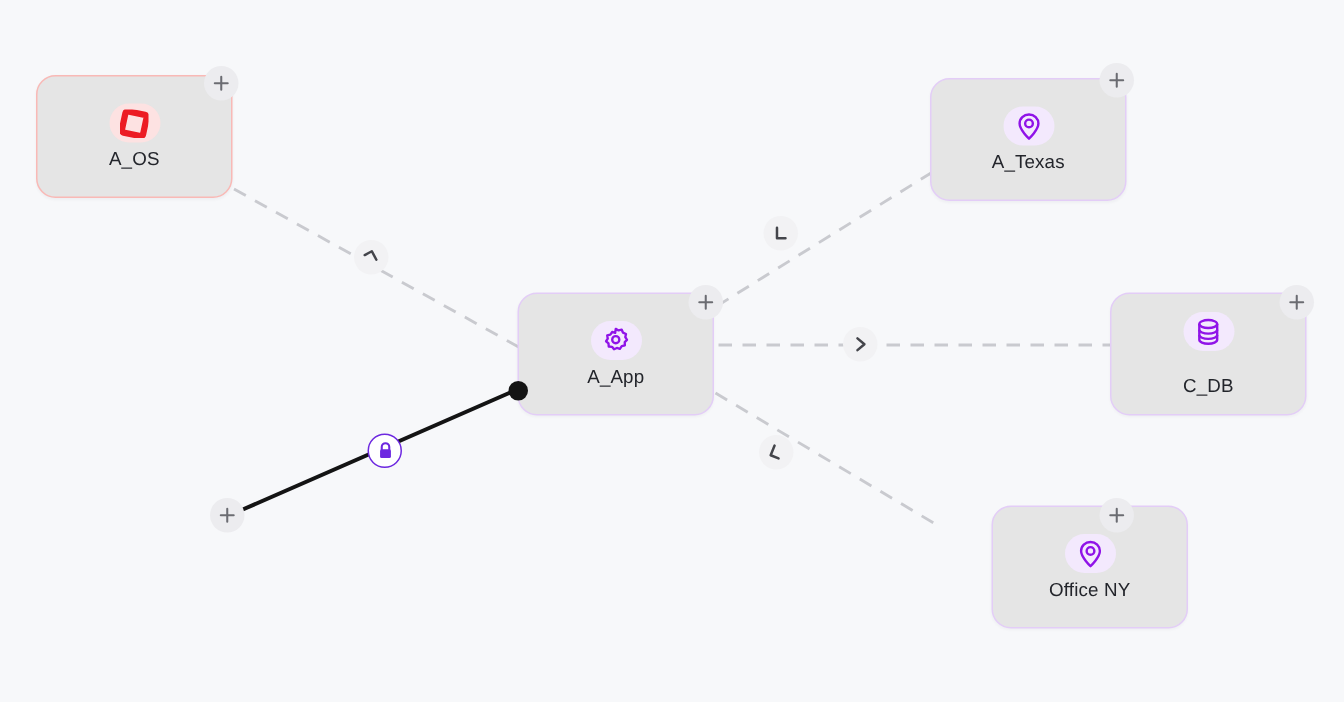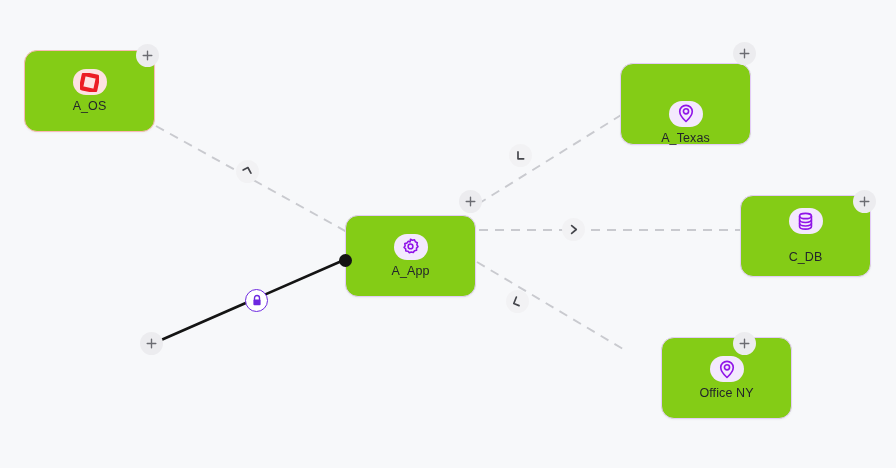--- a/index.html
+++ b/index.html
@@ -30,21 +30,21 @@
     height: 468px;
     pointer-events: none;
   }
 
   
   .node {
     position: absolute;
     width: 131px;
     height: 82px;
     box-sizing: border-box;
-    background: #84cc16;
+    background: #e5e5e5;
     border: 1.6px solid #e3cdf7;
     border-radius: 13px;
     display: flex;
     flex-direction: column;
     align-items: center;
     justify-content: center;
     box-shadow: 0 1px 2px rgba(30, 20, 60, 0.04);
   }
   .node.accent-red {
     border-color: #f9b9b6;
@@ -157,37 +157,37 @@
       </svg>
     </span>
     <span class="node-label">A_OS</span>
   </div>
   <div class="plus-badge" style="left:136px; top:44px;">
     <svg width="11" height="11" viewBox="0 0 12 12">
       <path d="M6 1.3 V10.7 M1.3 6 H10.7" stroke="#6b6c72" stroke-width="1.5" stroke-linecap="round"></path>
     </svg>
   </div>
 
-  <div class="node" style="left:620px; top:63px;justify-content:flex-end;">
+  <div class="node" style="left:620px; top:52px;">
     <span class="node-icon-wrap">
       <svg width="18" height="19" viewBox="0 0 18 20">
         <path d="M9 1.4 C5.3 1.4 2.4 4.25 2.4 7.8 C2.4 12.2 9 18.4 9 18.4
                  C9 18.4 15.6 12.2 15.6 7.8 C15.6 4.25 12.7 1.4 9 1.4 Z" fill="none" stroke="#9013e8" stroke-width="1.7" stroke-linejoin="round"></path>
         <circle cx="9" cy="7.7" r="2.7" fill="none" stroke="#9013e8" stroke-width="1.7"></circle>
       </svg>
     </span>
     <span class="node-label">A_Texas</span>
   </div>
   <div class="plus-badge" style="left:733px; top:42px;">
     <svg width="11" height="11" viewBox="0 0 12 12">
       <path d="M6 1.3 V10.7 M1.3 6 H10.7" stroke="#6b6c72" stroke-width="1.5" stroke-linecap="round"></path>
     </svg>
   </div>
 
-  <div class="node" style="left:345px; top:195px;margin-top:20px;">
+  <div class="node" style="left:345px; top:195px;">
     <span class="node-icon-wrap">
       <svg width="19" height="19" viewBox="0 0 20 20">
         <path d="M10 1.3 L12.0 2.4 L14.2 1.9 L15.1 4.0 L17.2 4.9 L16.7 7.1
                  L17.9 9.1 L16.3 10.6 L16.4 12.9 L14.2 13.4 L12.9 15.3 L10.8 14.7
                  L8.8 15.6 L7.4 13.9 L5.1 13.7 L4.9 11.5 L3.2 10.0 L4.4 8.2
                  L4.0 5.9 L6.2 5.4 L7.5 3.5 L9.6 4.1 Z" fill="none" stroke="#9013e8" stroke-width="1.65" stroke-linejoin="round"></path>
         <circle cx="10" cy="8.9" r="2.5" fill="none" stroke="#9013e8" stroke-width="1.65"></circle>
       </svg>
     </span>
     <span class="node-label">A_App</span>

